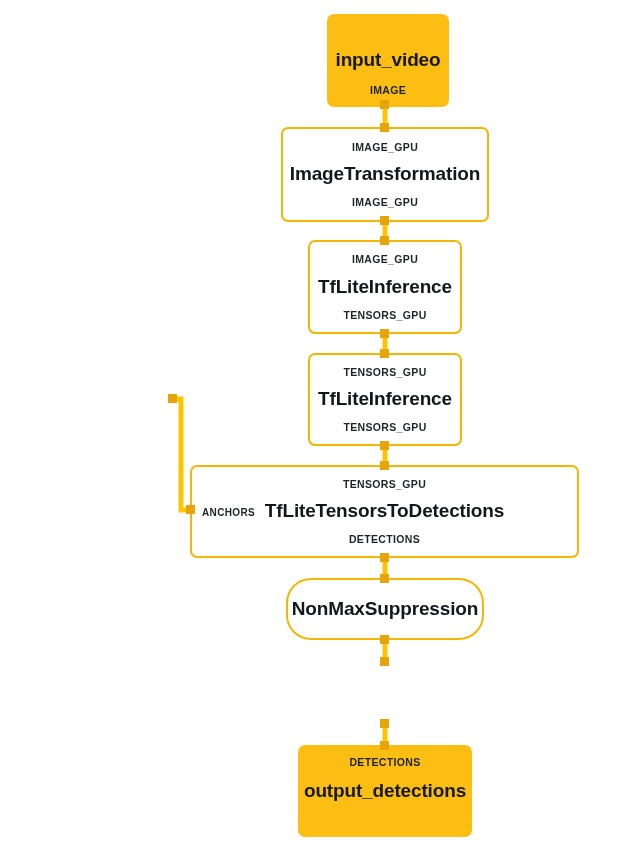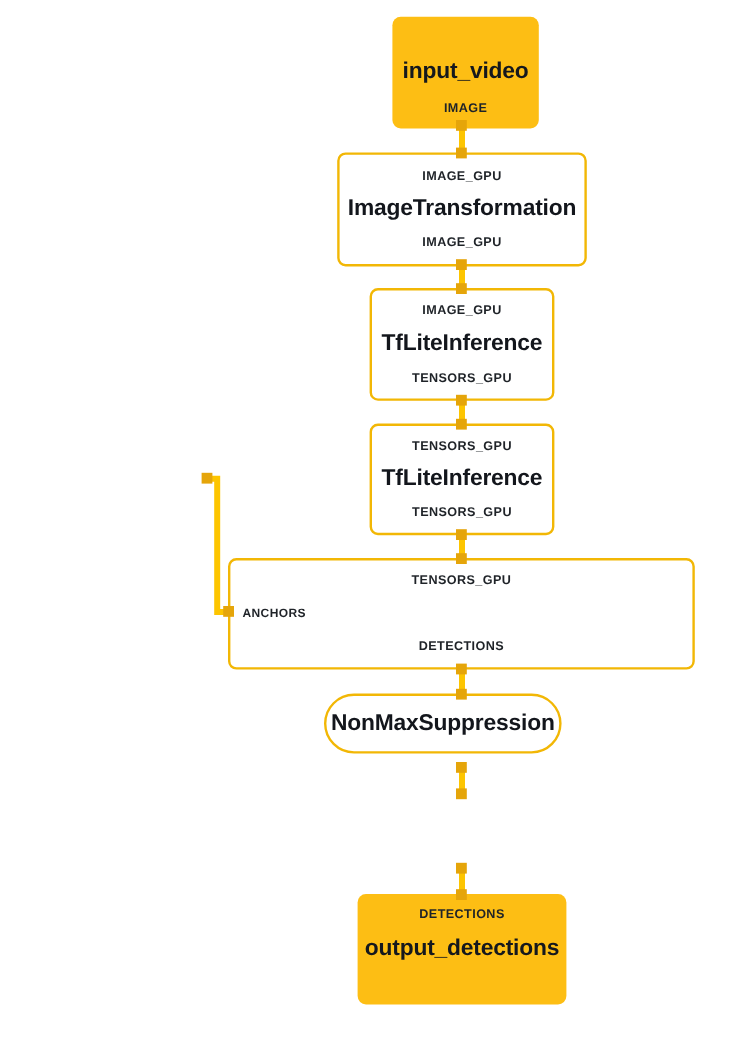--- a/index.html
+++ b/index.html
@@ -145,28 +145,29 @@
     <span class="node-title">TfLiteInference</span>
     <span class="port-label bottom" style="bottom:11px;">TENSORS_GPU</span>
   </div>
   <div class="port" style="left:380px; top:349px;"></div>
   <div class="port" style="left:380px; top:441px;"></div>
 
   <div class="port" style="left:168px; top:394px;"></div>
 
   <div class="node calculator" style="left:190px; top:465px; width:389px; height:93px;">
     <span class="port-label top" style="top:11px;">TENSORS_GPU</span>
+    <span class="node-title">TfLiteTensorsToDetections</span>
     <span class="port-label bottom" style="bottom:11px;">DETECTIONS</span>
     <span class="port-label left-side" style="left:10px; top:50%; transform:translateY(-50%);">ANCHORS</span>
   </div>
   <div class="port" style="left:380px; top:461px;"></div>
   <div class="port" style="left:186px; top:505px;"></div>
   <div class="port" style="left:380px; top:553px;"></div>
 
-  <div class="node calculator" style="left:270px; top:578px; width:198px; height:50px;border-radius:25px;">
+  <div class="node calculator" style="left:286px; top:578px; width:198px; height:62px;border-radius:25px;">
     <span class="node-title">NonMaxSuppression</span>
   </div>
   <div class="port" style="left:380px; top:574px;"></div>
   <div class="port" style="left:380px; top:635px;"></div>
 
   <div class="port" style="left:380px; top:657px;"></div>
   <div class="port" style="left:380px; top:719px;"></div>
 
   <div class="node endpoint" style="left:298px; top:745px; width:174px; height:92px;">
     <span class="port-label top" style="top:11px;">DETECTIONS</span>

